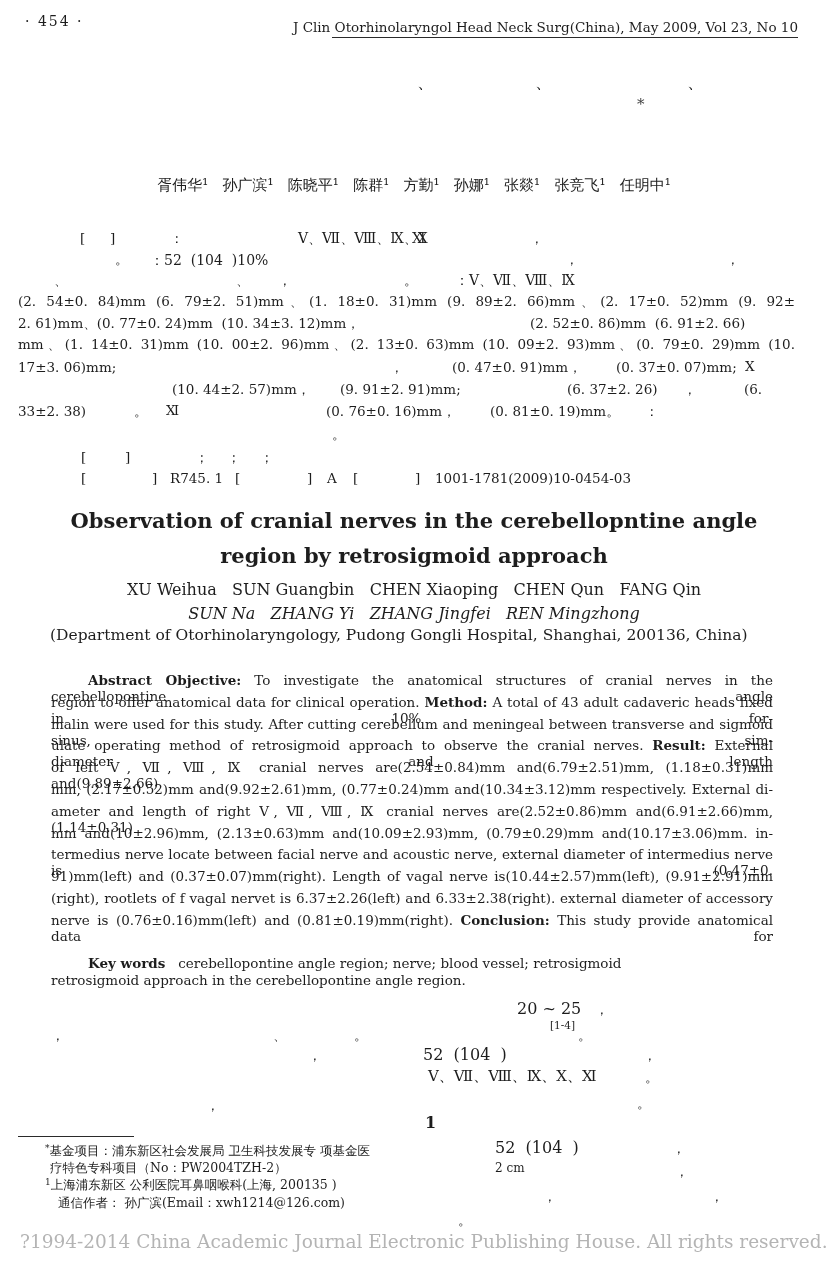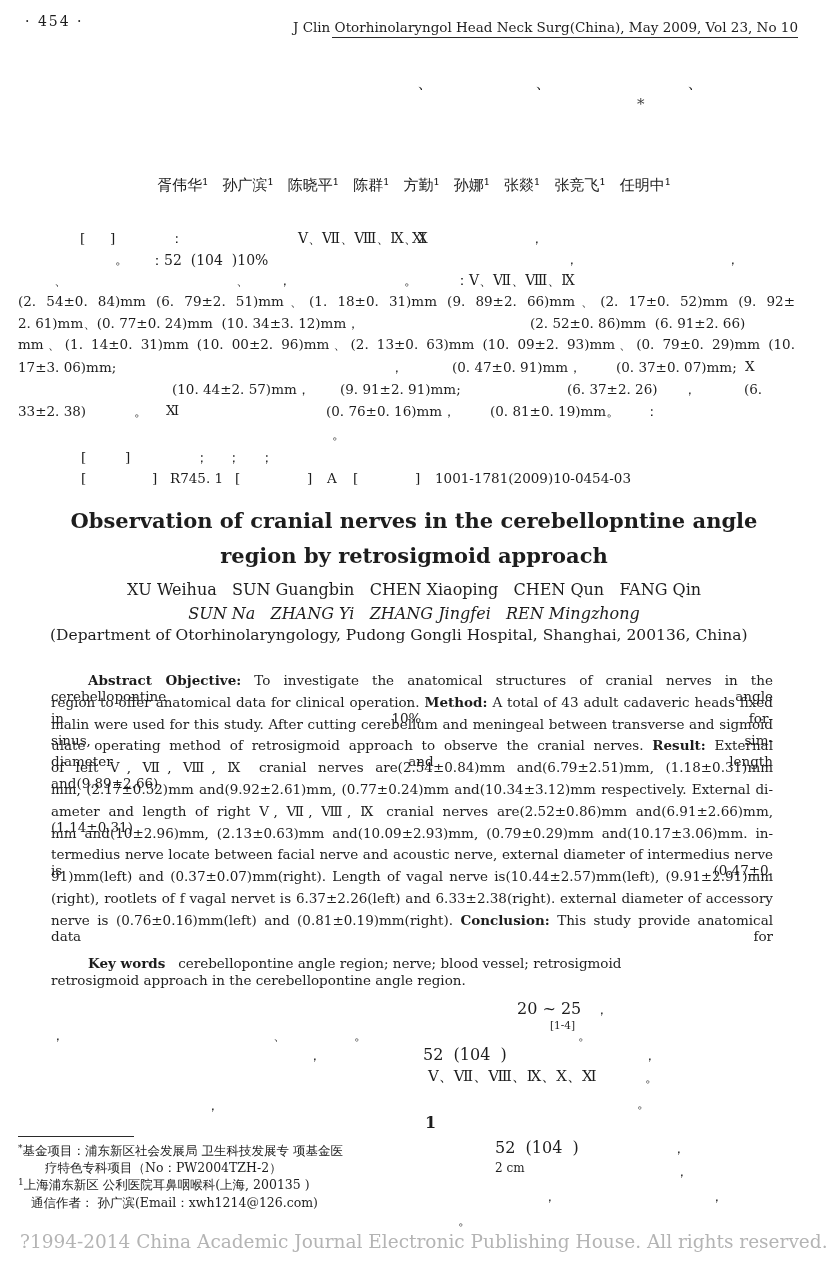--- a/index.html
+++ b/index.html
@@ -64,22 +64,22 @@
   .rEa{left:428px;top:1068px;font-size:15px}.rEb{left:645px;top:1070px}
   .rFa{left:206px;top:1098px}.rFb{left:637px;top:1096px}
   .sec1{left:425px;top:1114px;font-size:16px;font-weight:bold;}
   .rGa{left:495px;top:1139px;font-size:16px}.rGb{left:672px;top:1141px}
   .rHa{left:495px;top:1162px;font-size:12px}.rHb{left:675px;top:1164px}
   .rIa{left:543px;top:1189px}.rIb{left:710px;top:1189px}
   .rJ{left:458px;top:1213px}
 
   
   .fnrule{position:absolute;left:18px;top:1136px;width:116px;height:1px;background:#2a2a2a;}
-  .fn{position:absolute;font-size:12.5px;white-space:pre;line-height:1.1;}
-  .fn1{left:18px;top:1144px}.fn2{left:45px;top:1161px}.fn3{left:18px;top:1178px}.fn4{left:31px;top:1196px}
+  .fn{position:absolute;font-size:12.5px;white-space:pre;line-height:1.1;margin-left:27px;}
+  .fn1{left:18px;top:1144px}.fn2{left:23px;top:1161px}.fn3{left:18px;top:1178px}.fn4{left:31px;top:1196px}
   .fn sup{font-size:9px;vertical-align:4px;}
 
   
   .wm{position:absolute;left:20px;top:1231px;width:790px;font-size:18.5px;color:#b4b4b4;white-space:pre;}
 </style>
 </head>
 <body>
 
 <div class="page">
 

